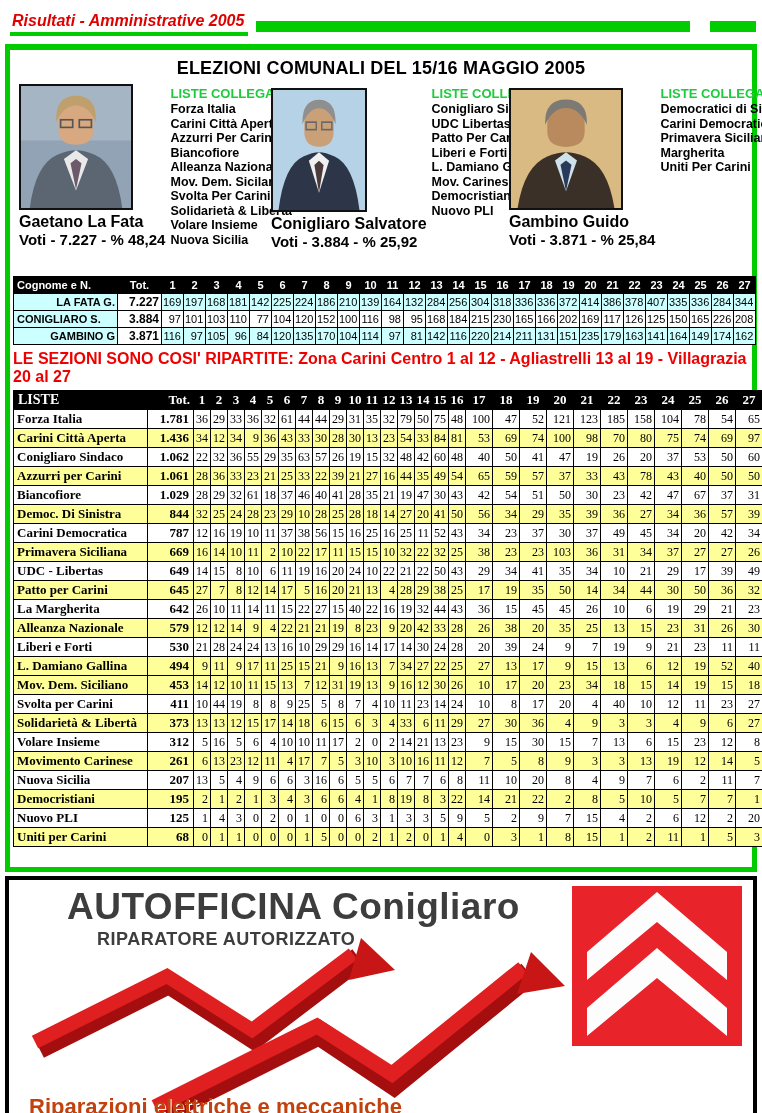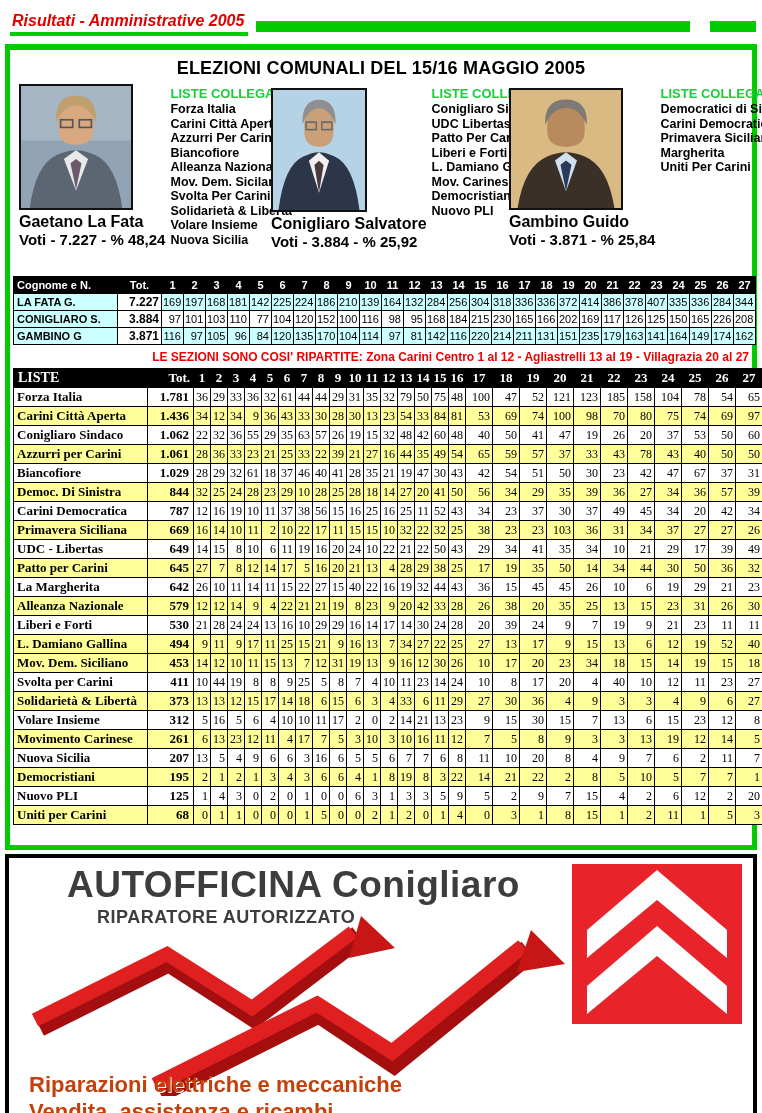--- a/index.html
+++ b/index.html
@@ -38,24 +38,24 @@
   ul.linked-lists { list-style:none; margin:0; padding:0; font-weight:bold; font-size:12.5px; line-height:14.5px; white-space:nowrap; }
   
   table { border-collapse:collapse; table-layout:fixed; width:100%; }
   td, th { border:1px solid #000; overflow:hidden; }
   .cand-table { font-size:11px; margin-top:2px; }
   .cand-table th { background:#000; color:#fff; height:17px; font-weight:bold; text-align:center; }
   .cand-table th.name-h { text-align:left; padding-left:3px; }
   .cand-table td { height:16px; text-align:right; padding-right:2px; background:#fff; }
   .cand-table td.name-c { text-align:left; padding-left:3px; font-weight:bold; background:#ccffff; }
   .cand-table td.tot-c { font-weight:bold; font-size:12px; background:#fff; }
-  .cand-table tr.cy td { background:#ccffff; }
+  .cand-table tr.cy td { background:#ccffff;text-align:right; }
   .cand-table tr.cy td.tot-c { background:#fff; }
   
-  .sections-note { color:#ee0000; font-weight:bold; font-size:12px; text-align:right; margin:5px 0 4px; }
+  .sections-note { color:#ee0000; font-weight:bold; font-size:16px; text-align:left; margin:5px 0 4px; }
   
   .lists-table { font-family:"Liberation Serif", serif; font-size:12px; }
   .lists-table th { background:#000; color:#fff; height:19px; font-weight:bold; font-size:13px; text-align:center; }
   .lists-table th.name-h { text-align:left; padding-left:4px; font-size:14px; }
   .lists-table th.tot-h { text-align:right; padding-right:3px; }
   .lists-table td { height:18px; text-align:right; padding-right:2px; background:#fff; }
   .lists-table td.name-c { text-align:left; padding-left:3px; font-weight:bold; font-size:13px; white-space:nowrap; }
   .lists-table td.tot-c { font-weight:bold; font-size:13px; padding-right:4px; }
   .lists-table tr.hl td { background:#ffff99; }
   

